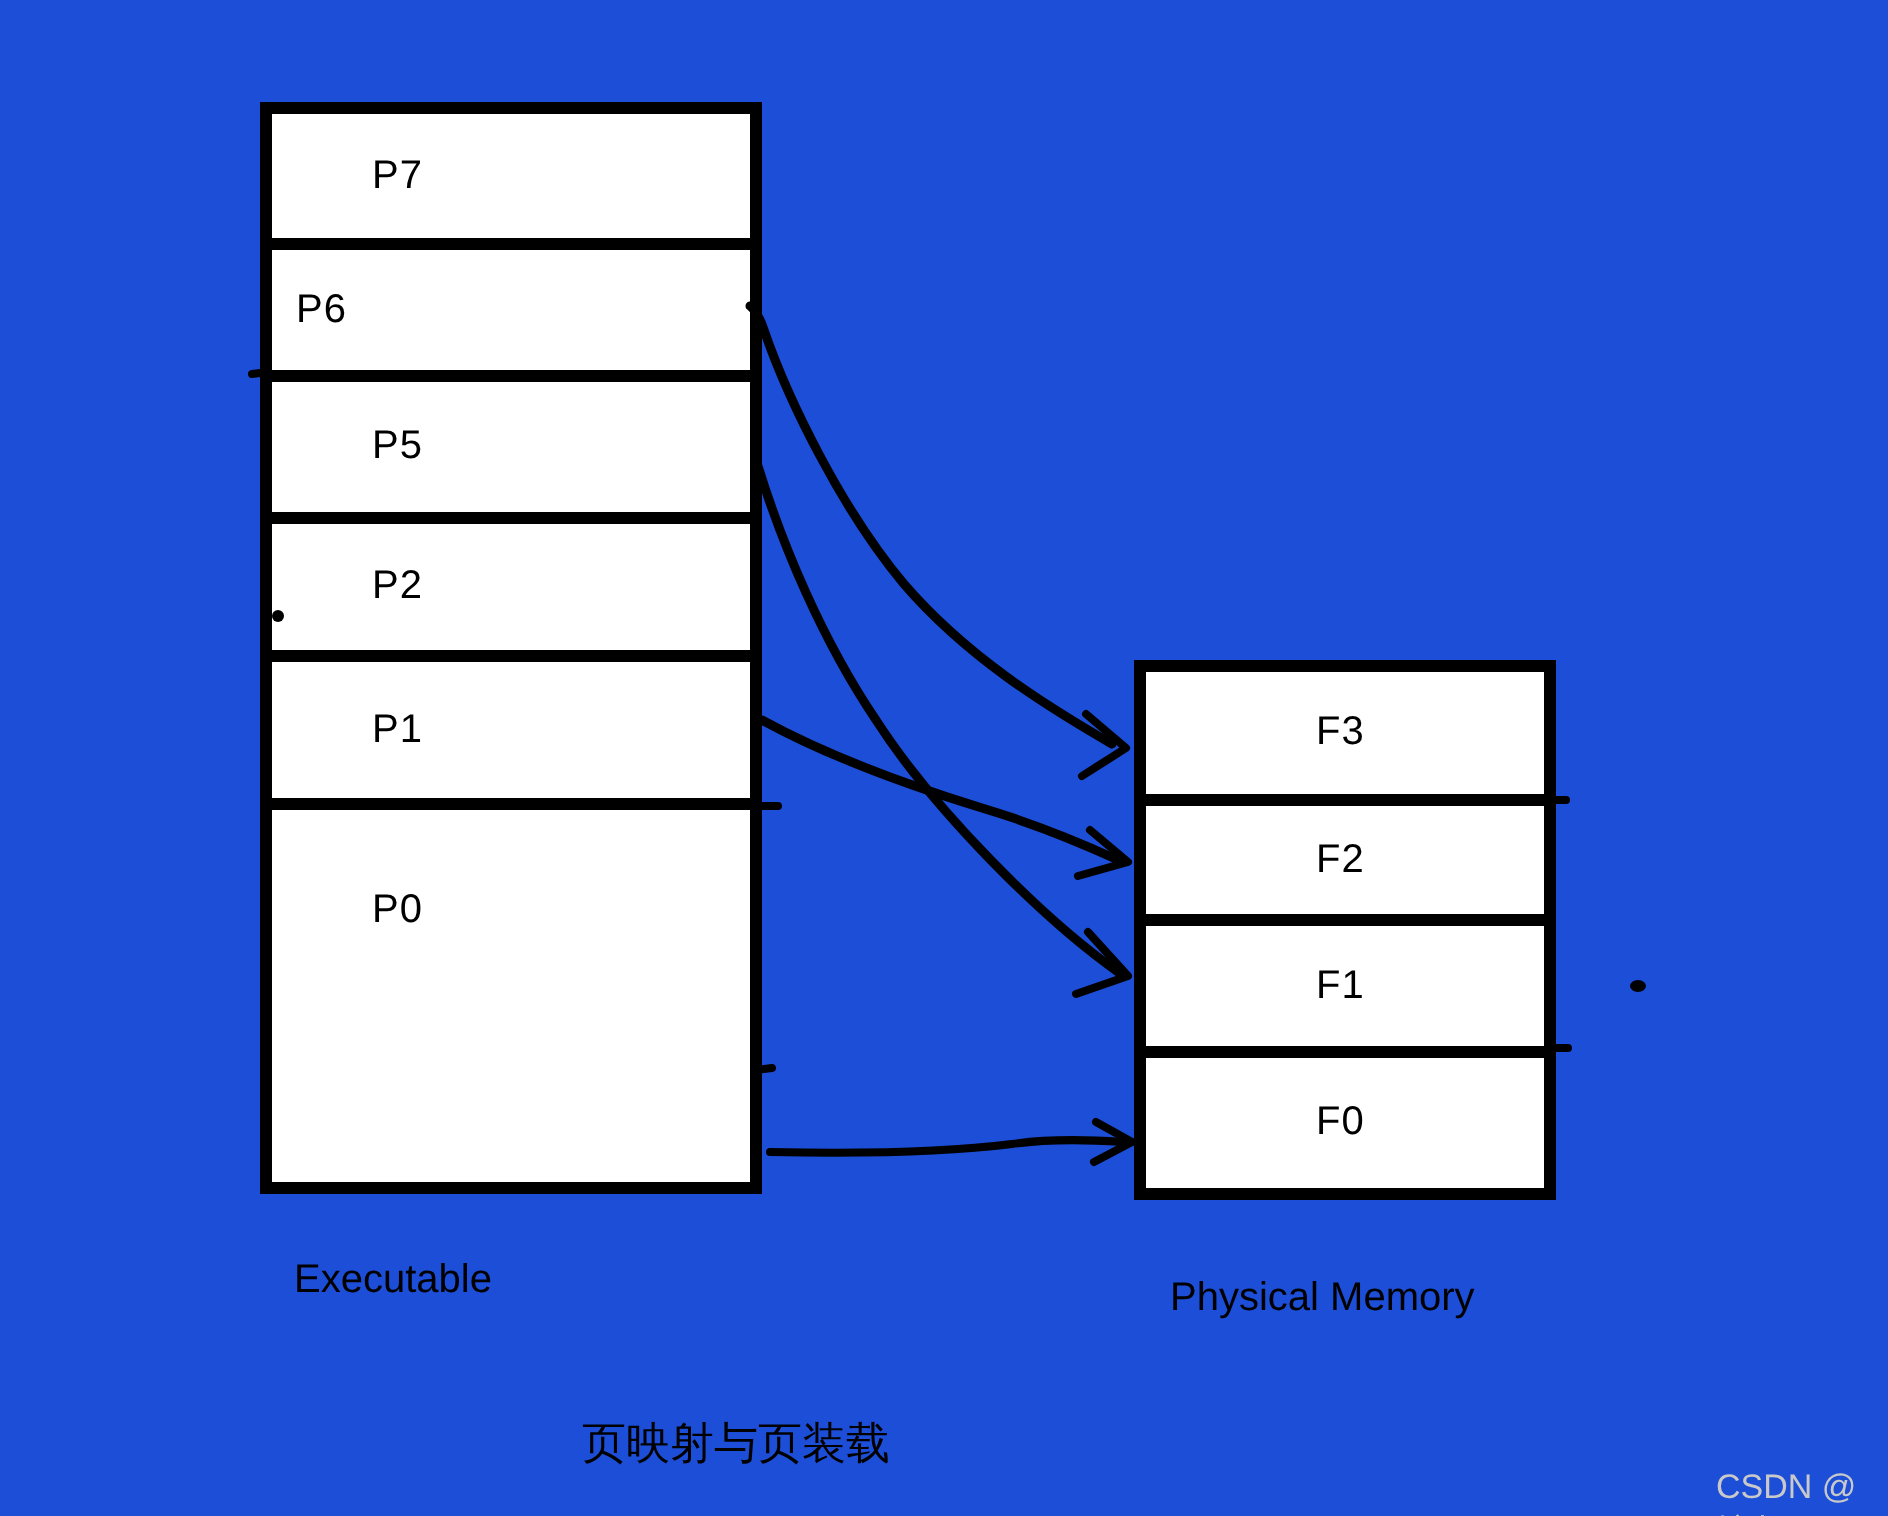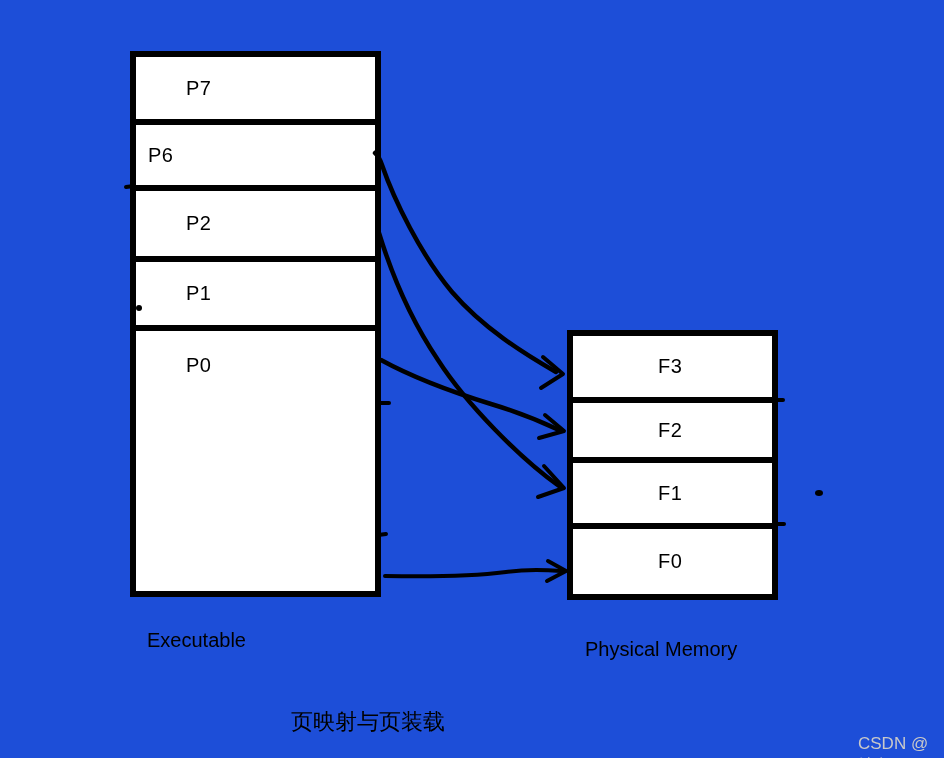--- a/index.html
+++ b/index.html
@@ -69,20 +69,23 @@
 <div class="canvas">
 
   <div class="stack stack-exec">
     <div class="row">
         <span>P7</span>
       </div>
     <div class="row">
         <span>P6</span>
       </div>
     <div class="row">
+        <span>P5</span>
+      </div>
+    <div class="row">
         <span>P2</span>
       </div>
     <div class="row">
         <span>P1</span>
       </div>
     <div class="row">
         <span>P0</span>
       </div>
   </div>
 

